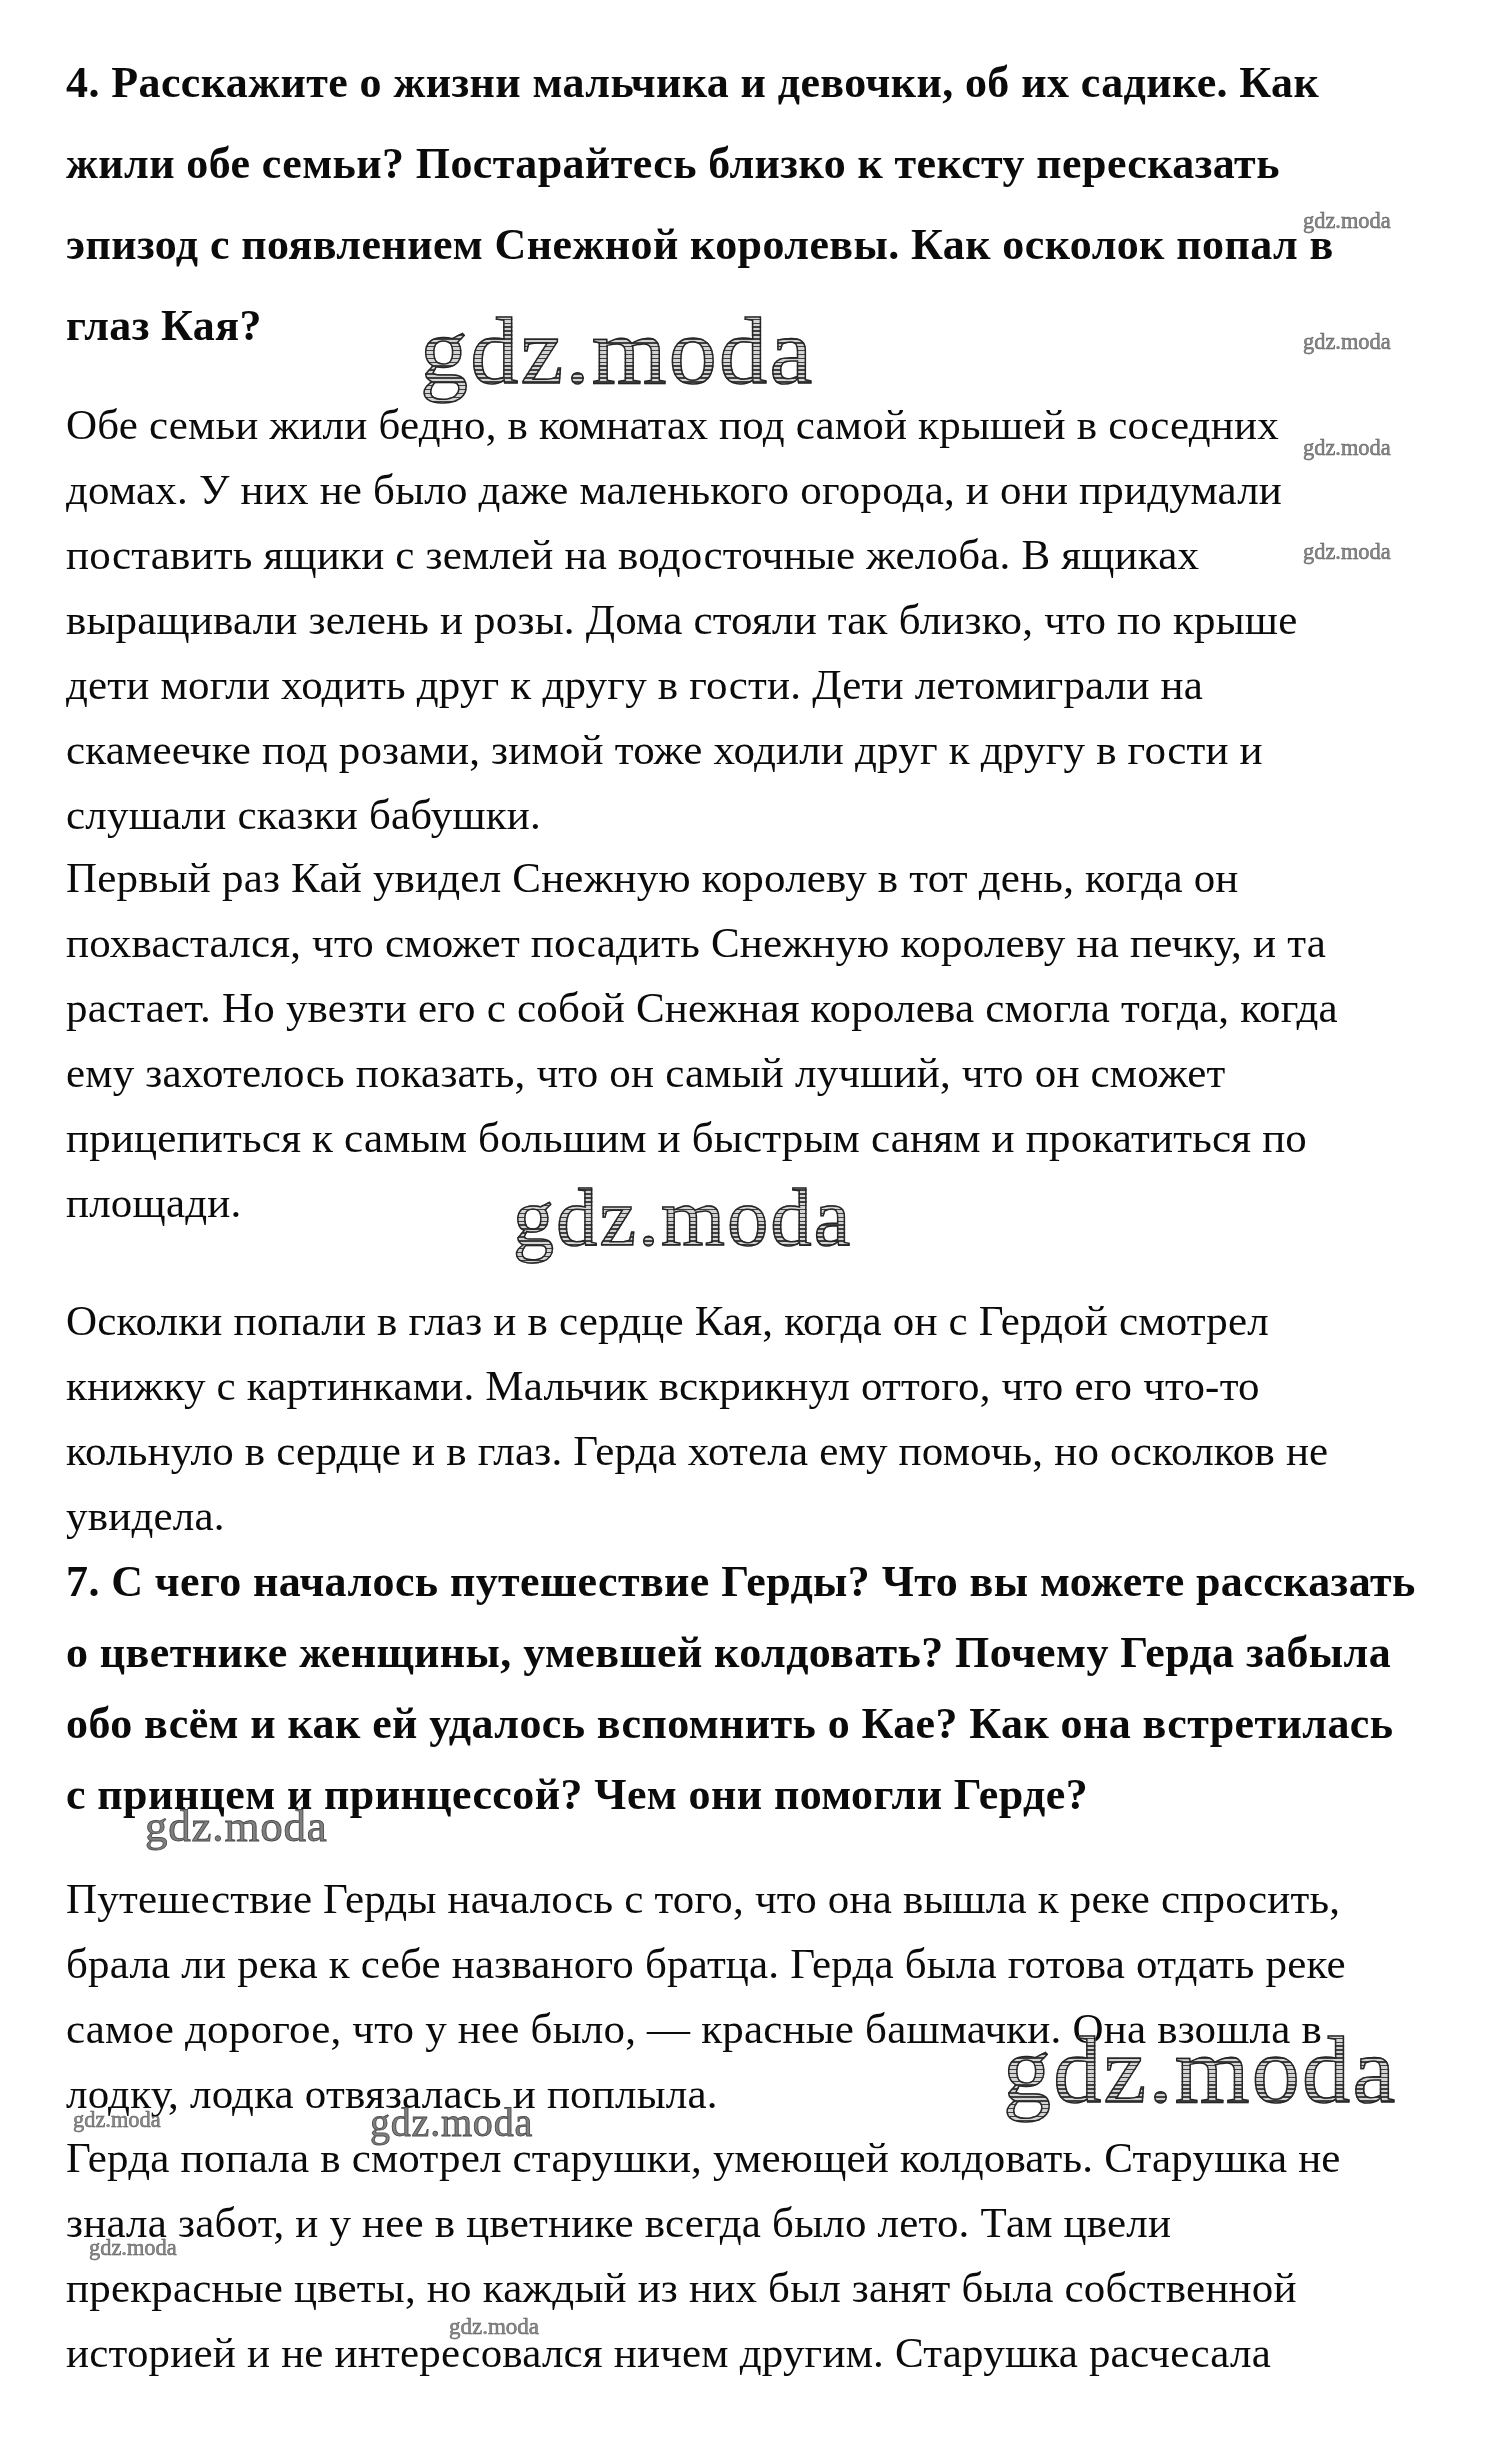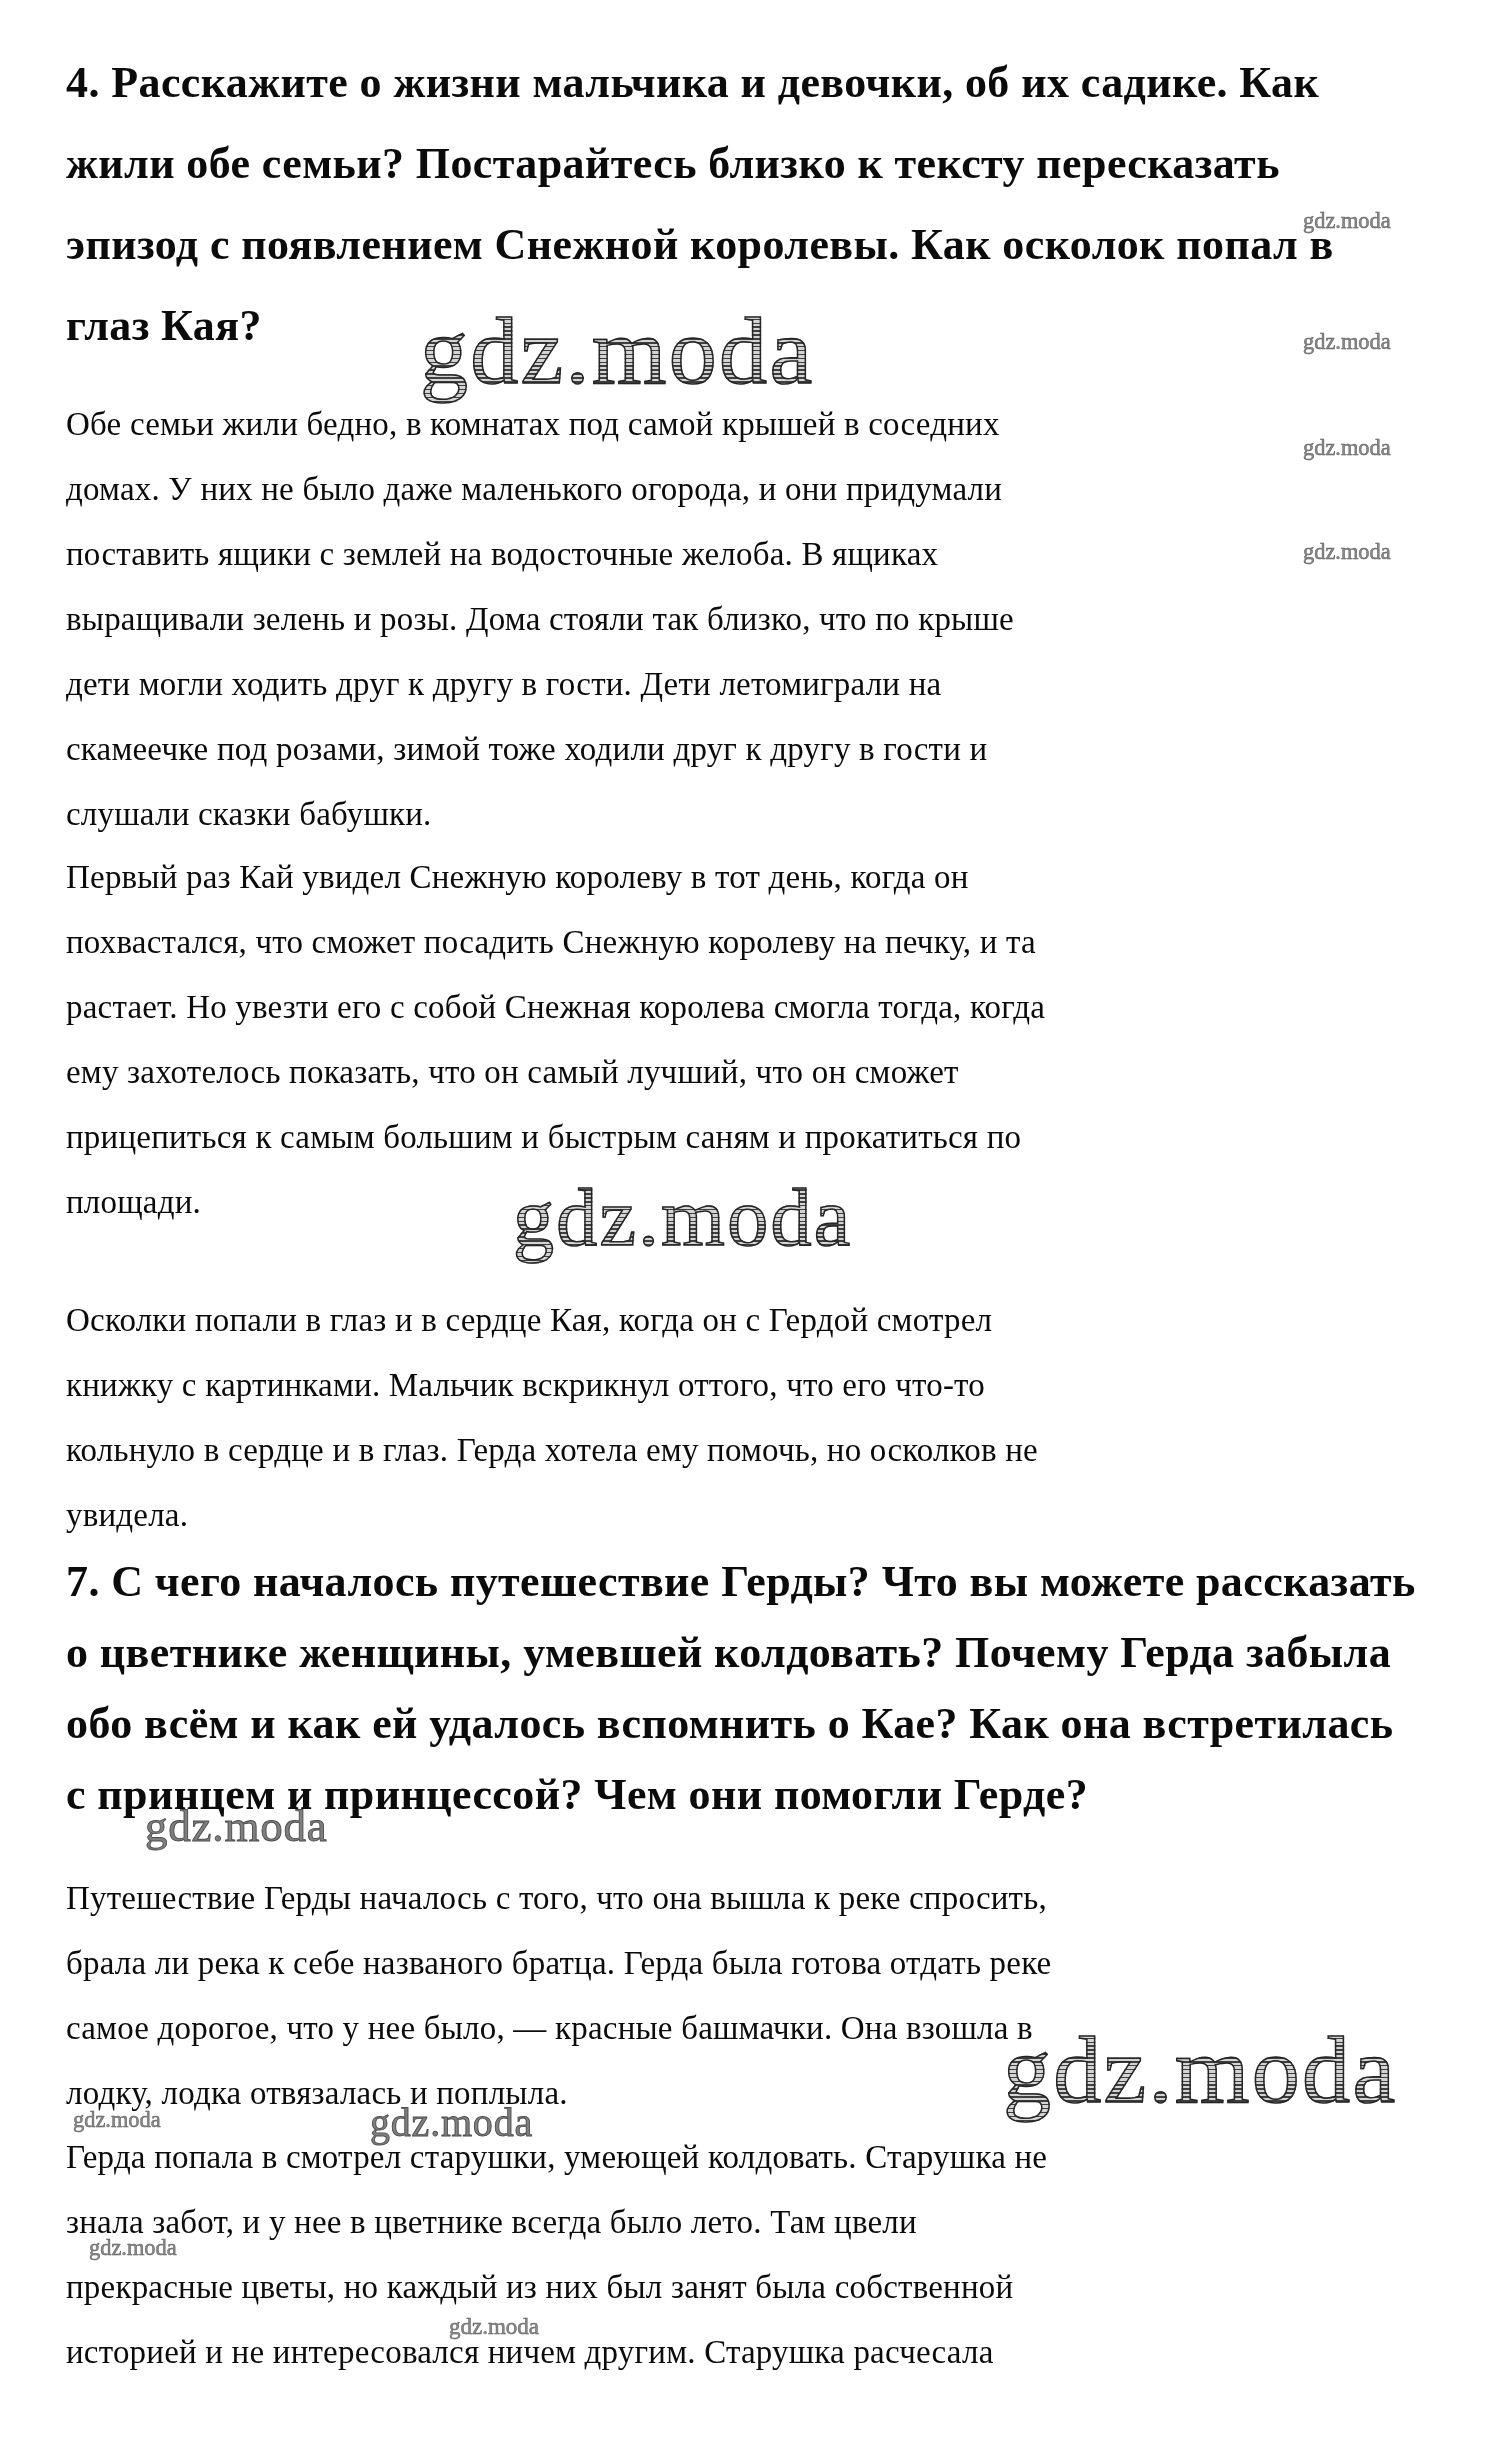--- a/index.html
+++ b/index.html
@@ -17,21 +17,21 @@
     white-space:nowrap;
   }
   .q-block{
     font-weight:bold;
     font-size:44px;
     line-height:81px;
     letter-spacing:0.4px;
   }
   .q-block.q5{line-height:71px;}
   .p-block{
-    font-size:33px;
+    font-size:43px;
     line-height:65px;
     letter-spacing:0.2px;
   }
   .line{white-space:nowrap;}
   
   .wm{
     position:absolute;
     font-family:"Liberation Serif", serif;
     font-weight:normal;
     white-space:nowrap;

